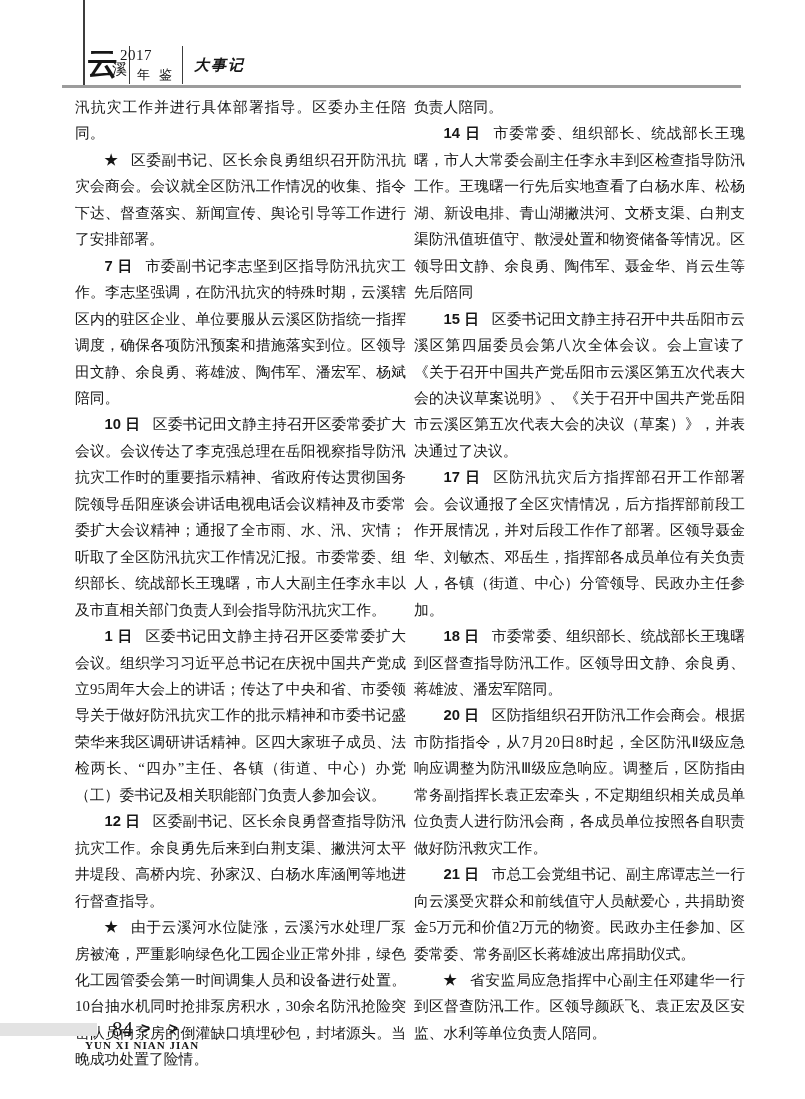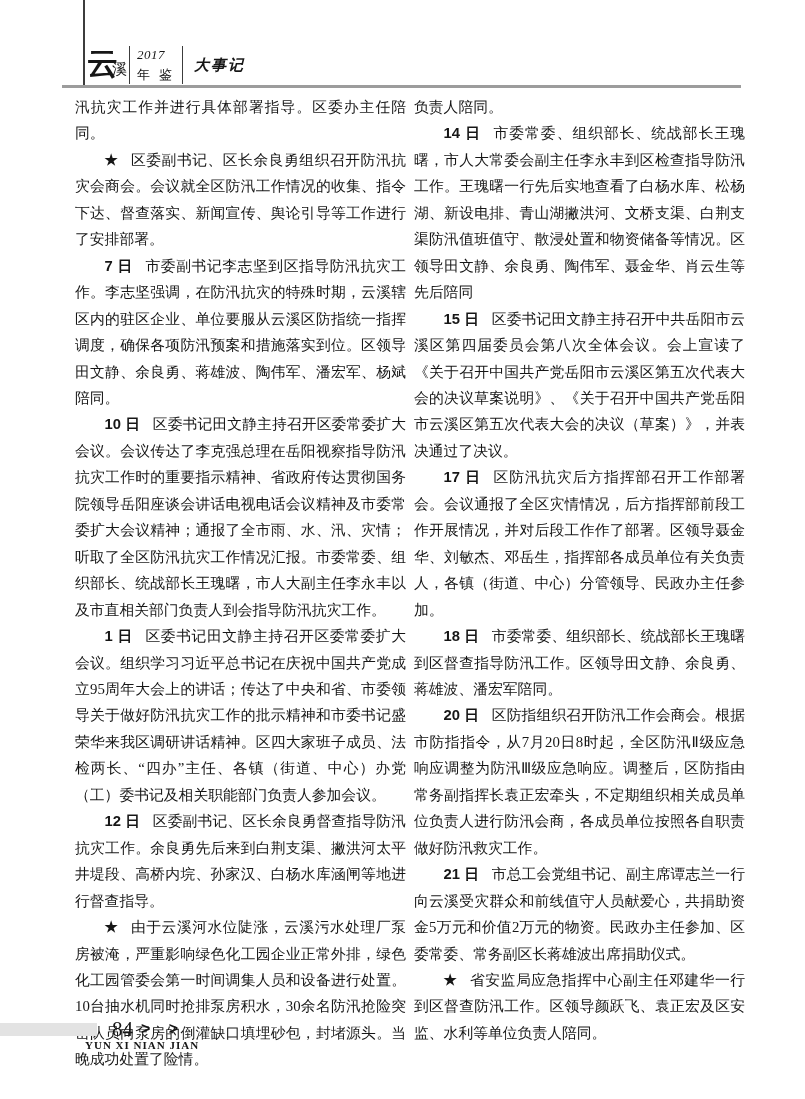--- a/index.html
+++ b/index.html
@@ -7,21 +7,21 @@
     position:relative; width:805px; height:1099px; background:#ffffff;
     margin:0 auto; overflow:hidden;
     font-family:"Liberation Serif", serif; color:#161616;
   }
   
   .v-rule { position:absolute; left:83px; top:0; width:2px; height:86px; background:#3c3c3c; }
   .logo-main { position:absolute; left:87px; top:48px; font-size:31px; font-weight:bold;
                font-family:"Liberation Sans", sans-serif; line-height:1; }
   .logo-sub  { position:absolute; left:112px; top:62px; font-size:15px; line-height:1; }
   .logo-div1 { position:absolute; left:129px; top:46px; width:1px; height:38px; background:#3c3c3c; }
-  .logo-year { position:absolute; left:137px; top:48px; font-size:13px; line-height:1; letter-spacing:0.5px;font-style:italic; }
+  .logo-year { position:absolute; left:120px; top:48px; font-size:15px; line-height:1; letter-spacing:0.5px; }
   .logo-nianjian { position:absolute; left:137px; top:68px; font-size:13px; line-height:1; letter-spacing:9px; }
   .logo-div2 { position:absolute; left:182px; top:46px; width:1px; height:38px; background:#3c3c3c; }
   .logo-section { position:absolute; left:194px; top:57px; font-size:15px; font-weight:bold;
                   font-family:"Liberation Sans", sans-serif; line-height:1; letter-spacing:2px;font-style:italic; }
   .h-rule { position:absolute; left:62px; top:85px; width:679px; height:3px; background:#9c9c9c; }
   
   .col { position:absolute; top:94px; width:331px; text-align:justify;
          font-size:14.8px; line-height:26.45px; }
   .col-left  { left:75px; }
   .col-right { left:414px; }

